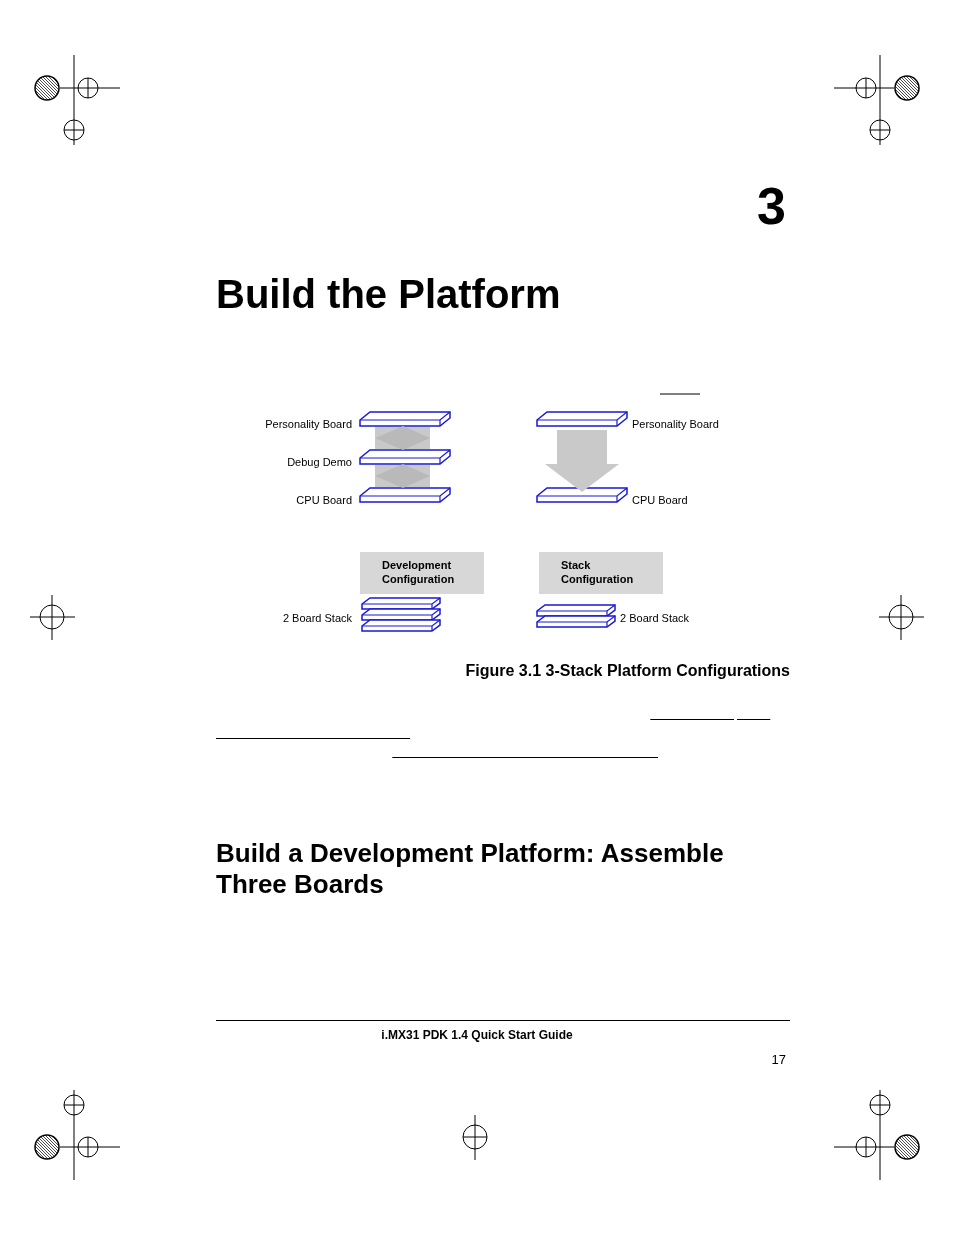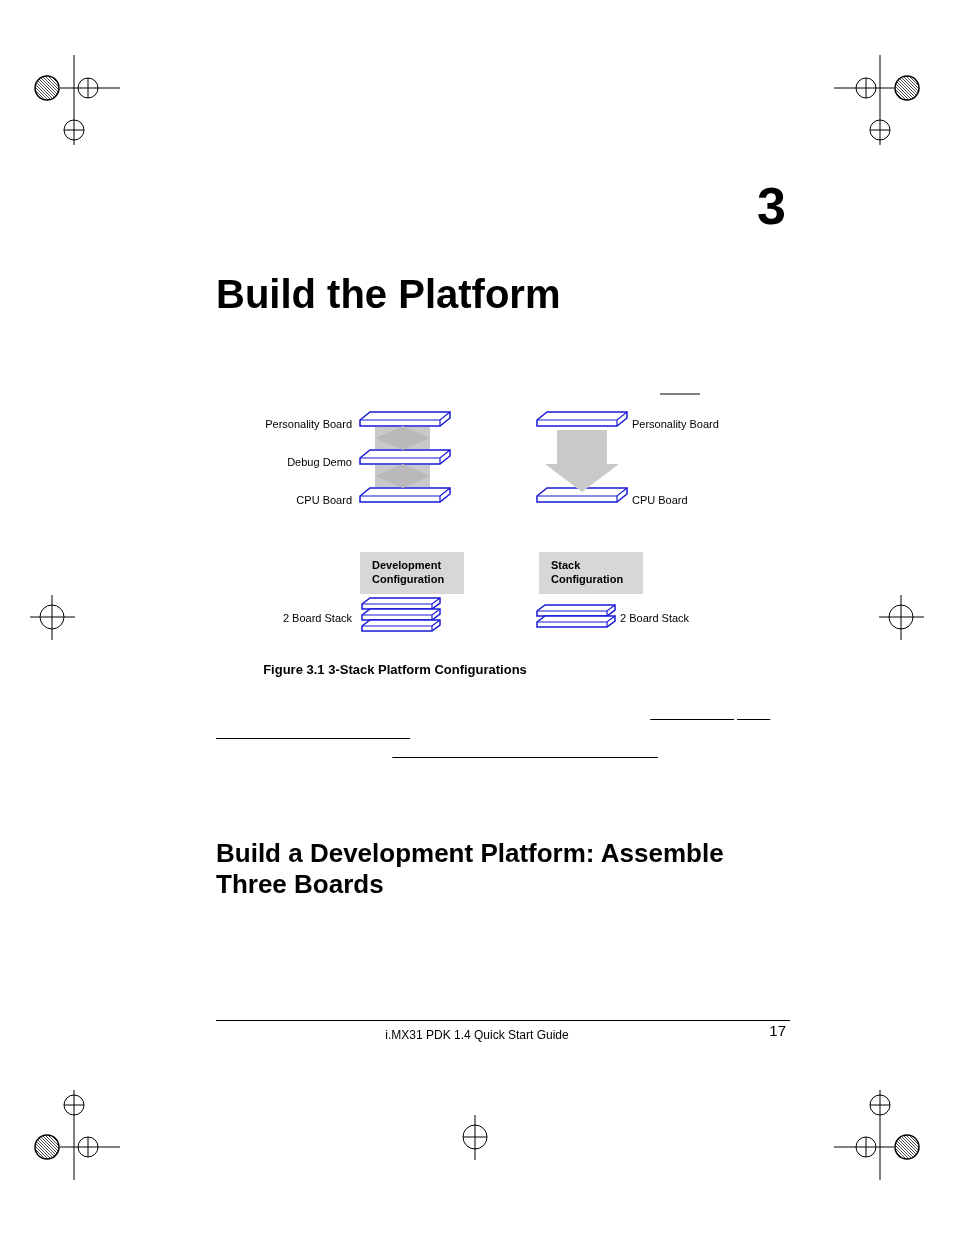--- a/index.html
+++ b/index.html
@@ -4,33 +4,33 @@
 <style>
   html,body{margin:0;padding:0;background:#fff;font-family:Helvetica,Arial,sans-serif;color:#000}
   .page{position:relative;width:954px;height:1235px;margin:0 auto}
   .reg{position:absolute}
   .reg svg{display:block}
   .chapter-num{position:absolute;right:168px;top:176px;font-size:52px;font-weight:700}
   .h1{position:absolute;left:216px;top:272px;font-size:40px;font-weight:700}
   .body-text{position:absolute;left:216px;top:333px;width:574px;font-size:13px;line-height:1.45}
   .fig{position:absolute;left:200px;top:380px;width:620px}
   .fig-svg{display:block}
-  .fig-cap{position:absolute;left:0;top:662px;width:790px;text-align:center;font-size:13px;font-weight:700}
+  .fig-cap{position:absolute;left:0;top:662px;width:790px;text-align:right;font-size:16px;font-weight:700}
   .para2{position:absolute;left:216px;top:705px;width:574px;font-size:13px;line-height:1.45}
   .link{text-decoration:underline;color:#000}
   .h2{position:absolute;left:216px;top:838px;width:574px;font-size:26px;font-weight:700;line-height:1.2}
   .para3{position:absolute;left:216px;top:914px;width:574px;font-size:13px;line-height:1.45}
   .footer-rule{position:absolute;left:216px;top:1020px;width:574px;border-top:1px solid #000}
-  .footer-title{position:absolute;left:0;top:1028px;width:954px;text-align:center;font-size:12px;font-weight:400}
-  .page-no{position:absolute;right:168px;top:1022px;font-size:15px}
+  .footer-title{position:absolute;left:0;top:1028px;width:954px;text-align:center;font-size:12px;font-weight:700}
+  .page-no{position:absolute;right:168px;top:1052px;font-size:13px}
   .invisible-text{color:#fff}
 
   .lbl{position:absolute;font-size:11px;font-weight:400}
   .lbl.r{text-align:right}
-  .cfg{position:absolute;background:#d7d7d7;font-size:11px;font-weight:700;padding:7px 12px;line-height:1.25}
+  .cfg{position:absolute;background:#d7d7d7;font-size:11px;font-weight:700;padding:7px 22px;line-height:1.25}
 </style>
 </head>
 <body>
 
 <div class="page">
 
   <div class="reg" style="left:30px;top:55px">
       <svg width="90" height="90">
         <circle cx="17" cy="33" r="12" fill="none" stroke="#000" stroke-width="1.5"></circle>
         <circle cx="17" cy="33" r="12" fill="url(#h1)"></circle>

